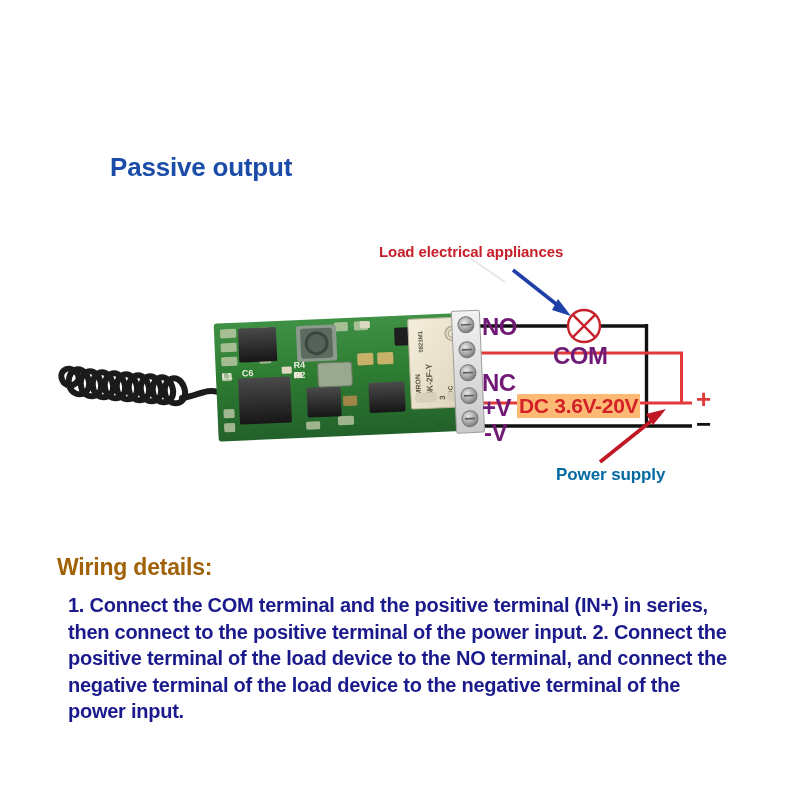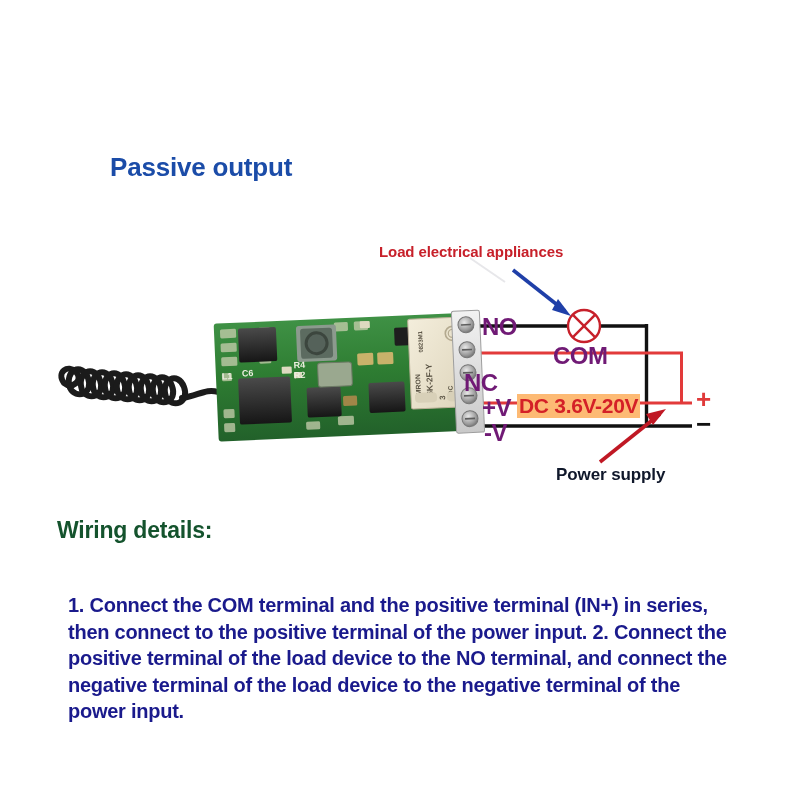--- a/index.html
+++ b/index.html
@@ -28,57 +28,57 @@
   }
 
   
   #load-label{
     position:absolute;left:379px;top:243px;
     font-size:15px;font-weight:bold;color:#C7202A;
     white-space:nowrap;letter-spacing:-0.1px;
   }
   #power-label{
     position:absolute;left:556px;top:465px;
-    font-size:17px;font-weight:bold;color:#0f172a;
+    font-size:17px;font-weight:bold;color:#0369a1;
     white-space:nowrap;letter-spacing:-0.1px;
   }
   #dc-range{
     position:absolute;left:517px;top:394px;
     font-size:21px;font-weight:bold;color:#D42027;
     white-space:nowrap;letter-spacing:-0.3px;
     background:#fdba74;padding:0 2px;z-index:7;
   }
 
   
   .term{
     position:absolute;
     font-size:24px;font-weight:bold;color:#701a75;
     letter-spacing:-0.5px;line-height:1;
     z-index:8;
   }
   #term-no {left:482px;top:315px;}
   #term-com{left:510px;top:344px;margin-left:43px;}
-  #term-nc {left:464px;top:371px;text-align:center;}
+  #term-nc {left:482px;top:371px;text-align:center;}
   #term-pv {left:482px;top:396px;}
   #term-nv {left:484px;top:421px;}
 
   
   #sign-plus{
     position:absolute;left:696px;top:386px;
     font-size:26px;font-weight:bold;color:#E03A3A;line-height:1;
   }
   #sign-minus{
     position:absolute;left:696px;top:411px;
     font-size:26px;font-weight:bold;color:#111111;line-height:1;
   }
 
   
   #wiring-heading{
-    position:absolute;left:57px;top:517px;
-    font-size:23px;font-weight:bold;color:#14532d;
+    position:absolute;left:57px;top:554px;
+    font-size:23px;font-weight:bold;color:#a16207;
     letter-spacing:-0.2px;
   }
   #wiring-body{
     position:absolute;left:68px;top:592px;width:672px;
     font-size:20px;font-weight:bold;color:#1A1A8C;
     line-height:1.33;letter-spacing:-0.25px;
     text-align:left;
   }
 
   

